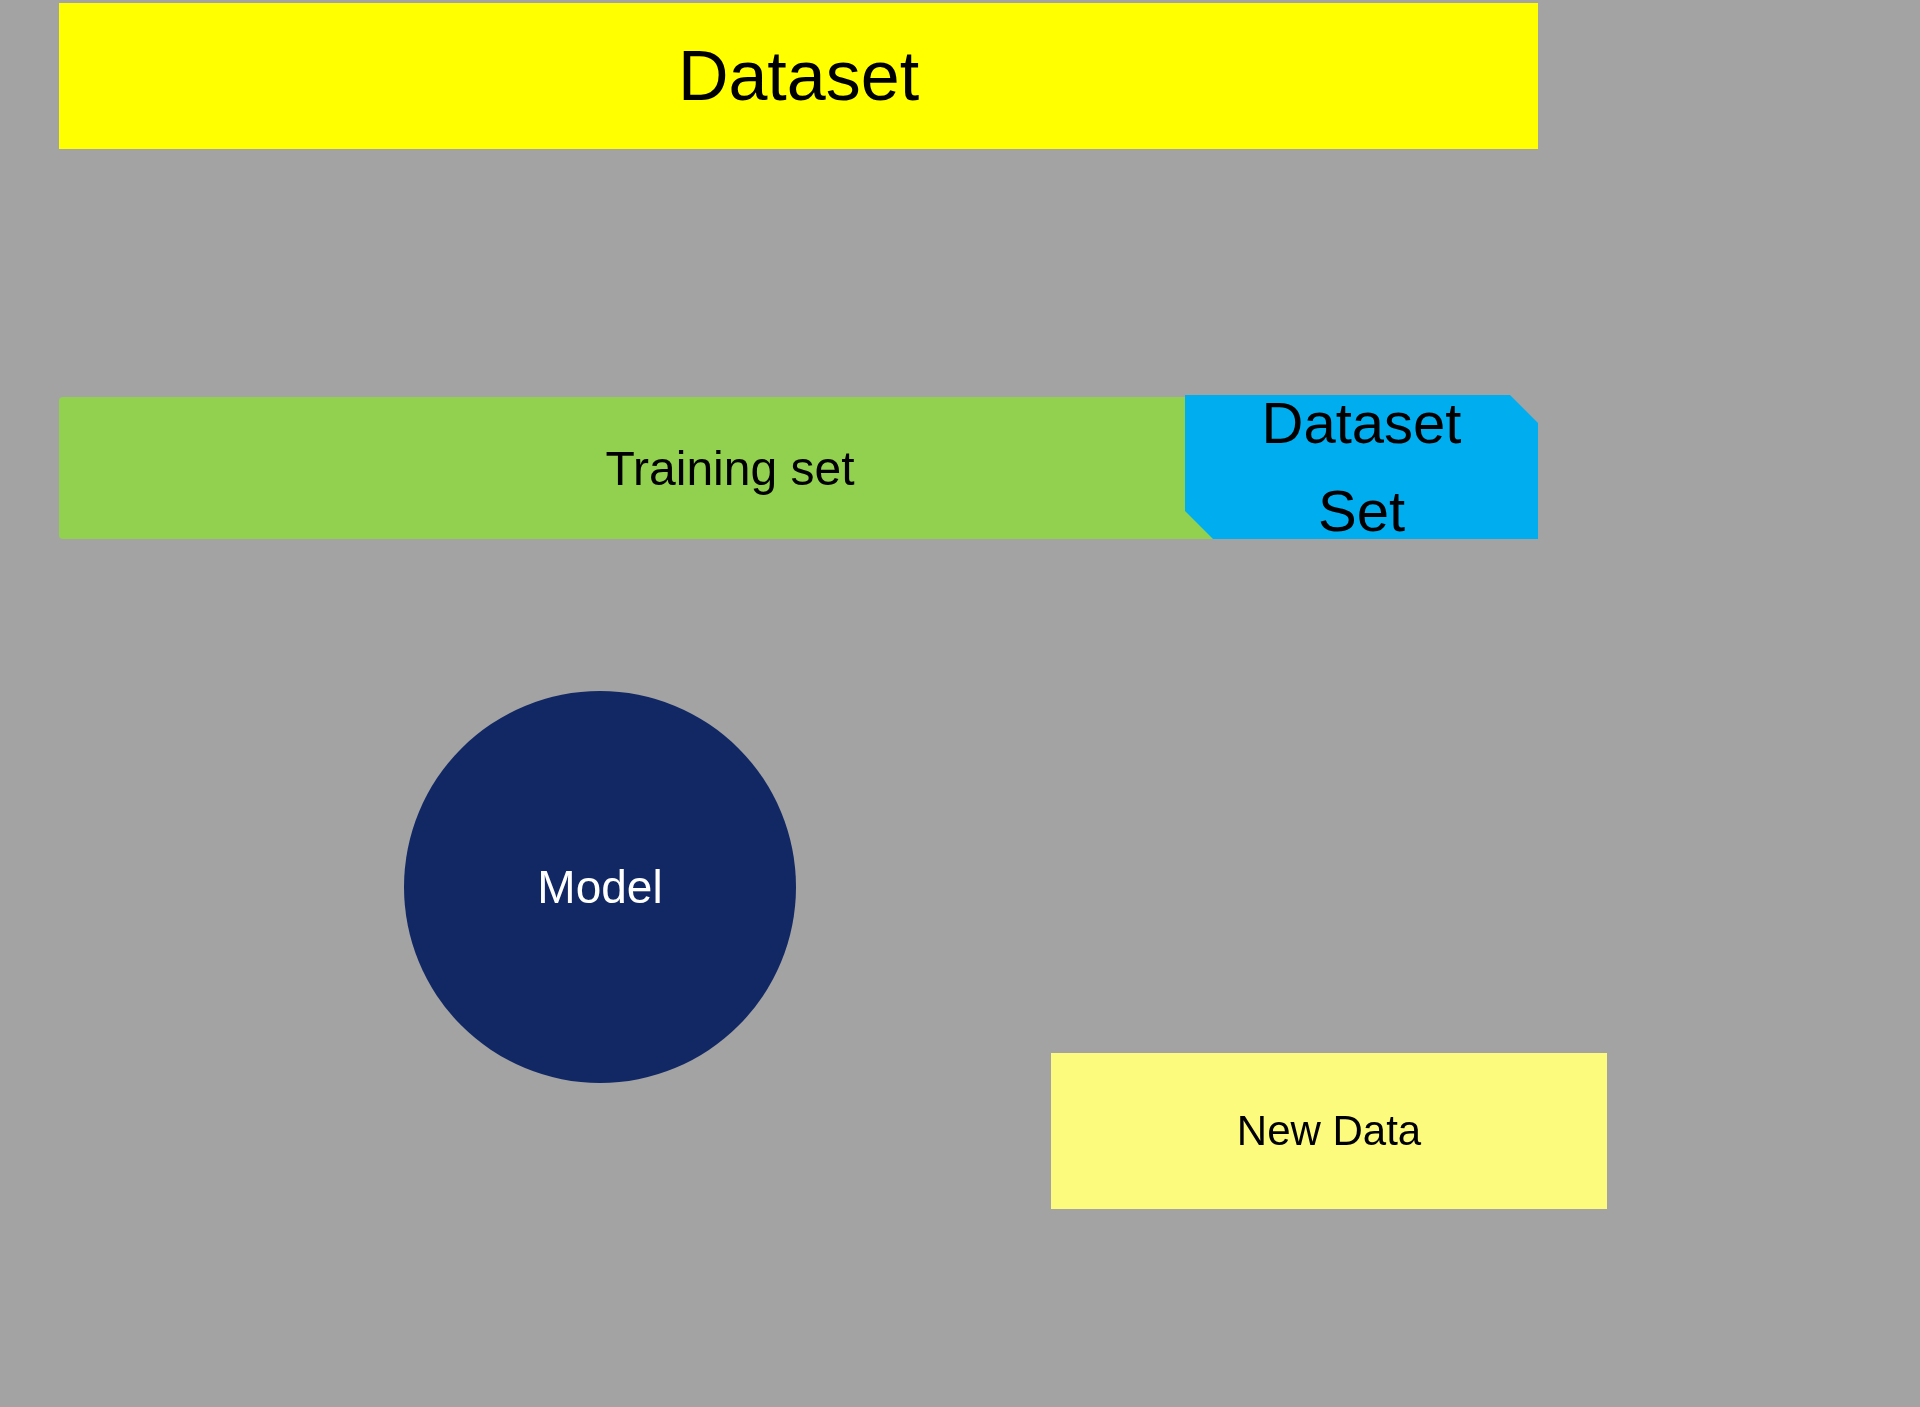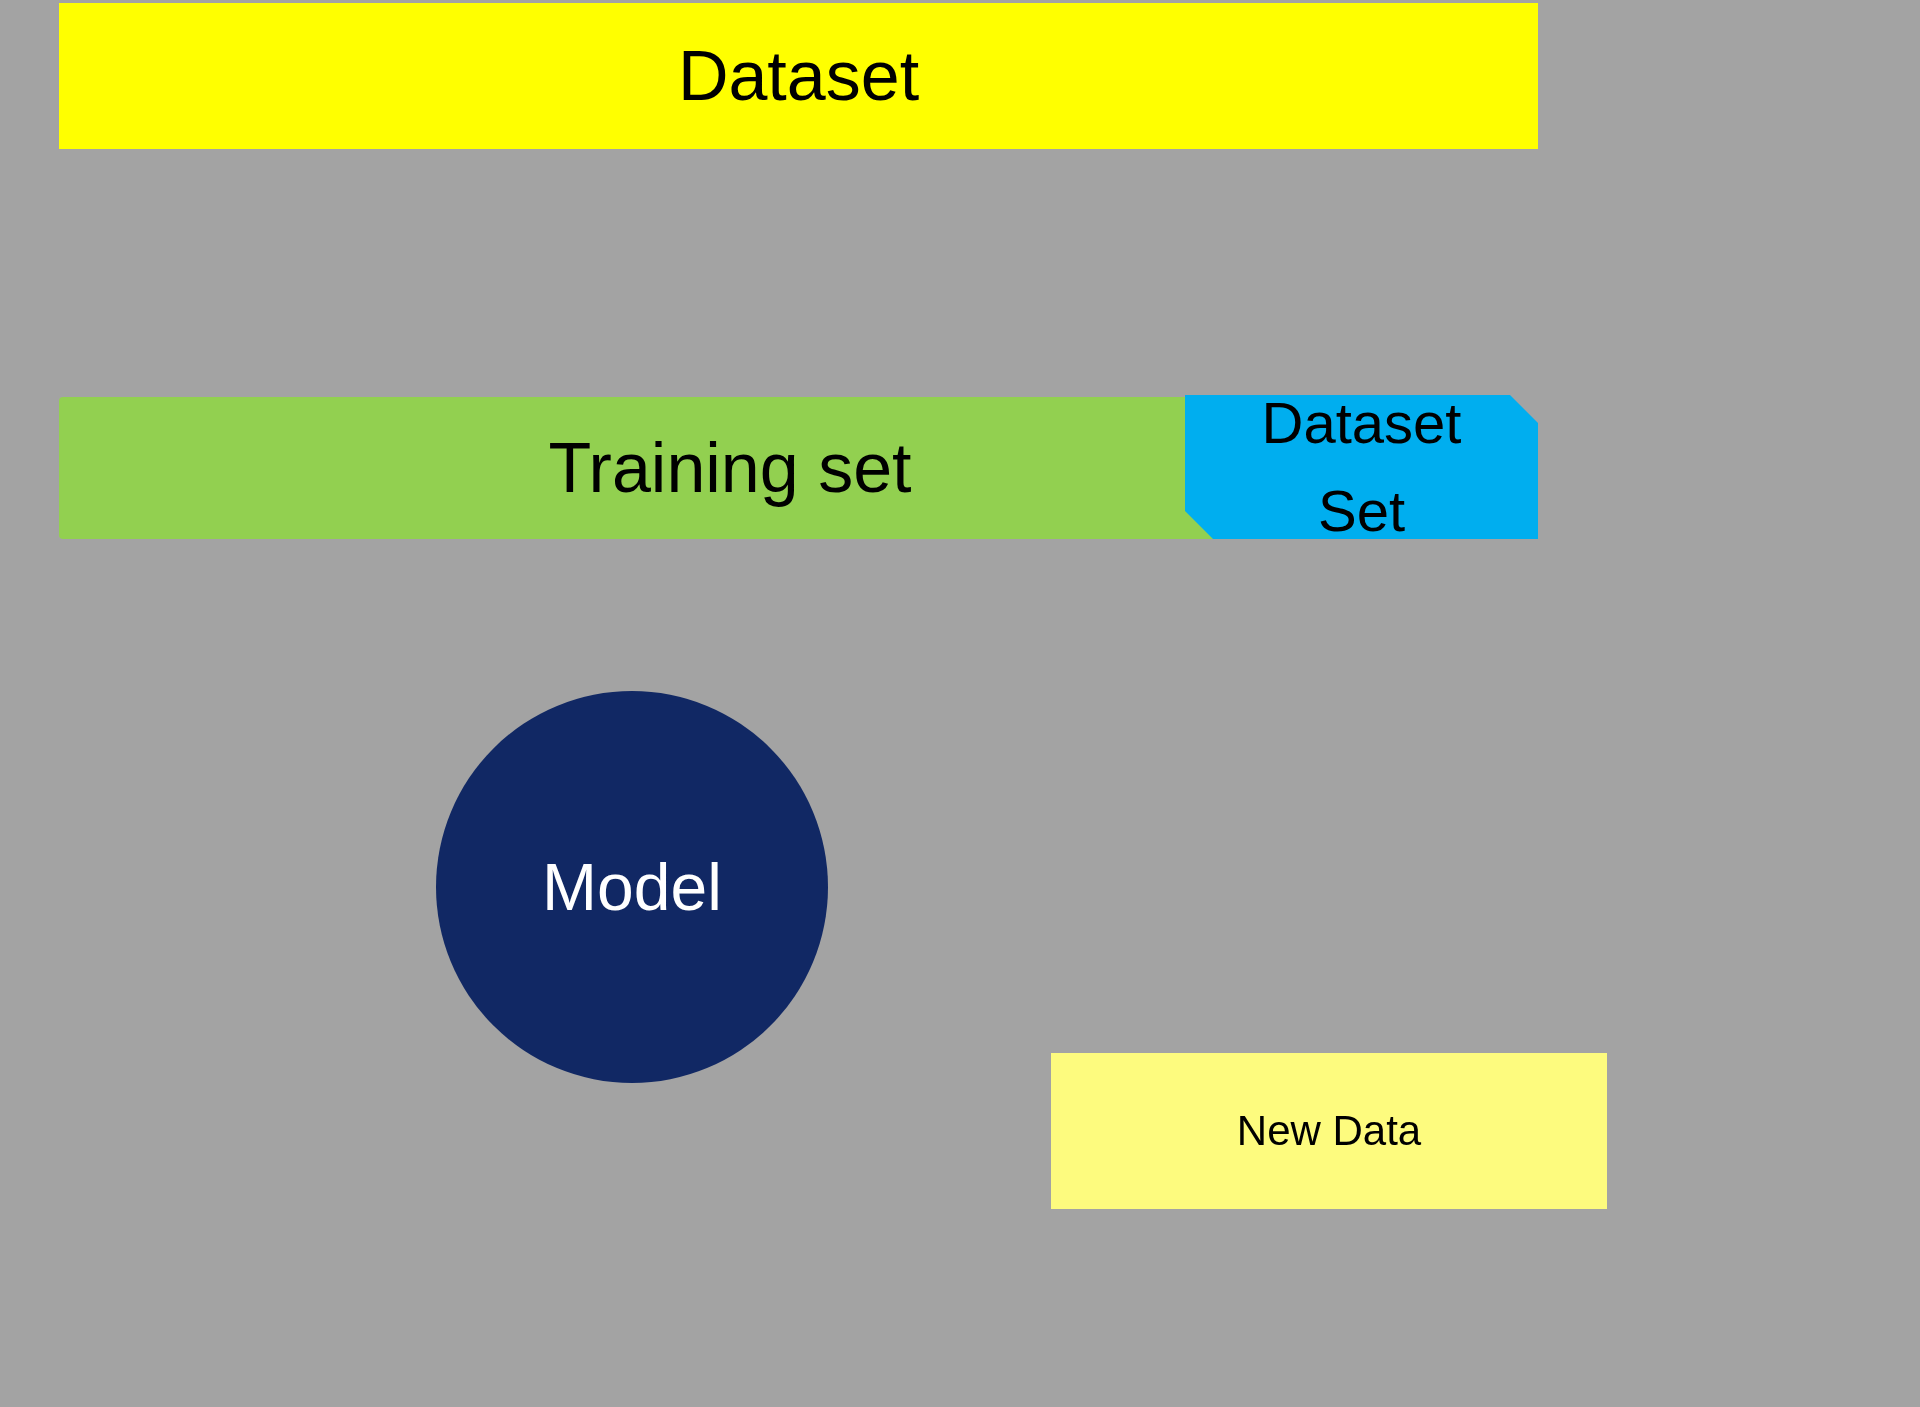--- a/index.html
+++ b/index.html
@@ -35,21 +35,21 @@
     font-size: 70px;
   }
 
   
   .training-box {
     left: 59px;
     top: 397px;
     width: 1342px;
     height: 142px;
     border-radius: 4px;
-    font-size: 70px;
+    font-size: 48px;
   }
 
   
   .testing-box {
     left: 1185px;
     top: 395px;
     width: 353px;
     height: 144px;
     clip-path: polygon(
       0 0,
@@ -58,26 +58,26 @@
       100% 100%,
       28px 100%,
       0 calc(100% - 28px)
     );
     font-size: 58px;
     line-height: 88px;
   }
 
   
   .model-circle {
-    left: 436px;
+    left: 404px;
     top: 691px;
     width: 392px;
     height: 392px;
     border-radius: 50%;
-    font-size: 66px;
+    font-size: 46px;
   }
 
   
   .new-data-box {
     left: 1051px;
     top: 1053px;
     width: 556px;
     height: 156px;
     font-size: 42px;
   }

